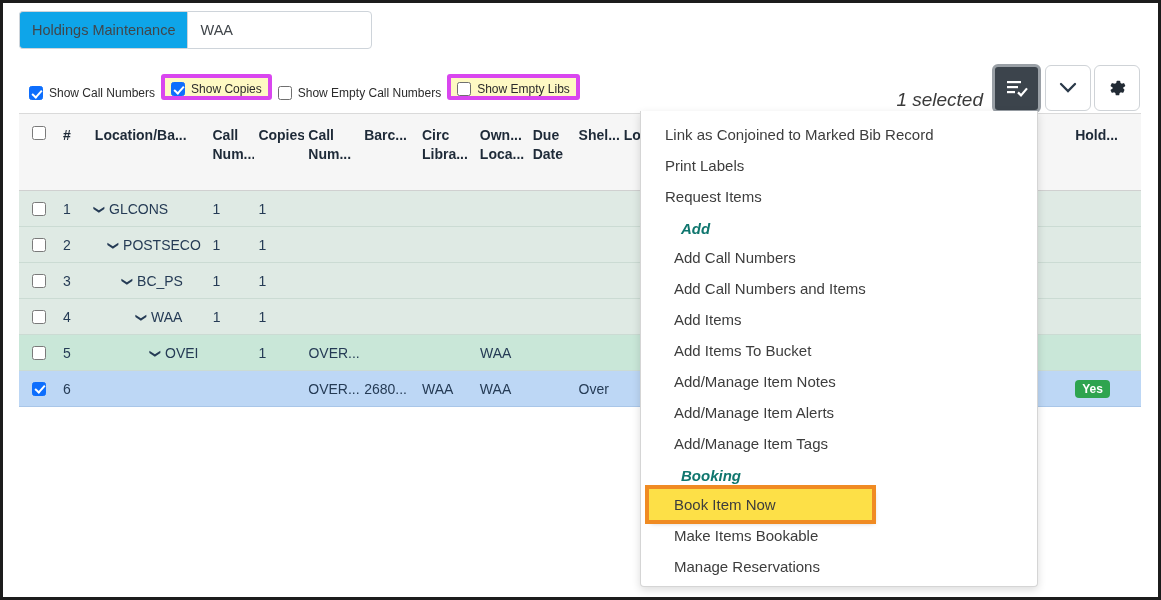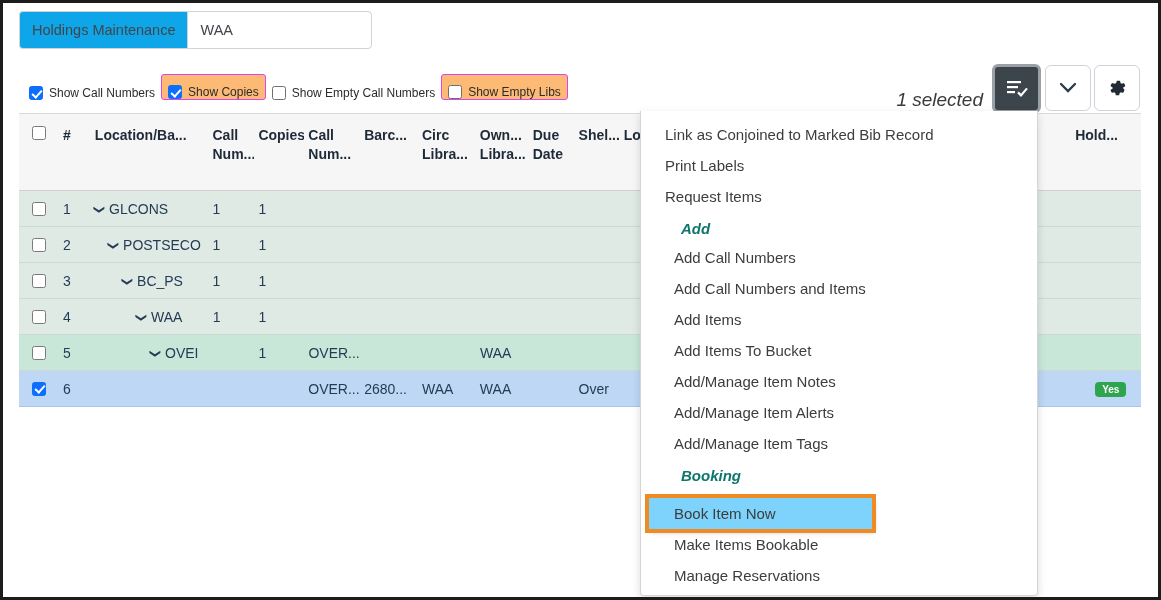--- a/index.html
+++ b/index.html
@@ -59,22 +59,22 @@
   .chk-item {
     display: flex;
     align-items: flex-end;
     height: 26px;
     padding: 0 6px;
     font-size: 12px;
     color: #2b2b2b;
     white-space: nowrap;
   }
   .chk-item.boxed {
-    background: #fdba74;
-    border: 1px solid #d946ef;
+    background: #fef9c3;
+    border: 4px solid #d946ef;
     border-radius: 3px;
   }
   .cbox {
     width: 14px; height: 14px;
     border: 1.5px solid #6f6f6f;
     border-radius: 2.5px;
     background: #fff;
     margin-right: 6px;
     flex: none;
     position: relative;
@@ -179,25 +179,24 @@
     left: 4px; top: 0.5px;
     width: 4px; height: 8px;
     border: solid #fff;
     border-width: 0 2px 2px 0;
     transform: rotate(42deg);
   }
   .badge-yes {
     display: inline-block;
     background: #2ea44f;
     color: #fff;
-    font-size: 10px;
+    font-size: 12px;
     font-weight: bold;
     border-radius: 4px;
     padding: 2px 7px;
-    margin-left: 20px;
   }
 
   
   .c-chk  { width: 40px; display:flex; justify-content:center; }
   .c-num  { width: 32px; }
   .c-loc  { width: 118px; }
   .c-call { width: 46px; }
   .c-cop  { width: 50px; }
   .c-cal2 { width: 56px; }
   .c-bar  { width: 58px; }
@@ -231,22 +230,22 @@
   .mi.hdr {
     font-weight: bold;
     font-style: italic;
     color: #0f766e;
     padding-left: 40px;
     padding-top: 8px;
     padding-bottom: 5px;
   }
   .mi.hl {
     outline: 4px solid #f08b23;
-    background: #7dd3fc;
-    margin: 9px 165px 0 8px;
+    background: #fde047;
+    margin: 0 165px 0 8px;
     padding-left: 25px;
     box-shadow: 2px 3px 5px rgba(0,0,0,0.25);
     position: relative;
     z-index: 3;
   }
 </style>
 </head>
 <body>
 
 <div class="screen">
@@ -304,21 +303,21 @@
       <div class="th c-chk">
         <span class="rowbox"></span>
       </div>
       <div class="th c-num">#</div>
       <div class="th c-loc">Location/Ba...</div>
       <div class="th c-call">Call Num...</div>
       <div class="th c-cop">Copies</div>
       <div class="th c-cal2">Call Num...</div>
       <div class="th c-bar">Barc...</div>
       <div class="th c-circ">Circ Libra...</div>
-      <div class="th c-own">Own... Libra...</div>
+      <div class="th c-own">Own... Loca...</div>
       <div class="th c-due">Due Date</div>
       <div class="th c-shel">Shel... Loca...</div>
       <div class="th c-mid">
         <div>e</div>
         <div>ld</div>
         <div>ot...</div>
       </div>
       <div class="th c-hold">Hold...</div>
     </div>
     <div id="tbody">

